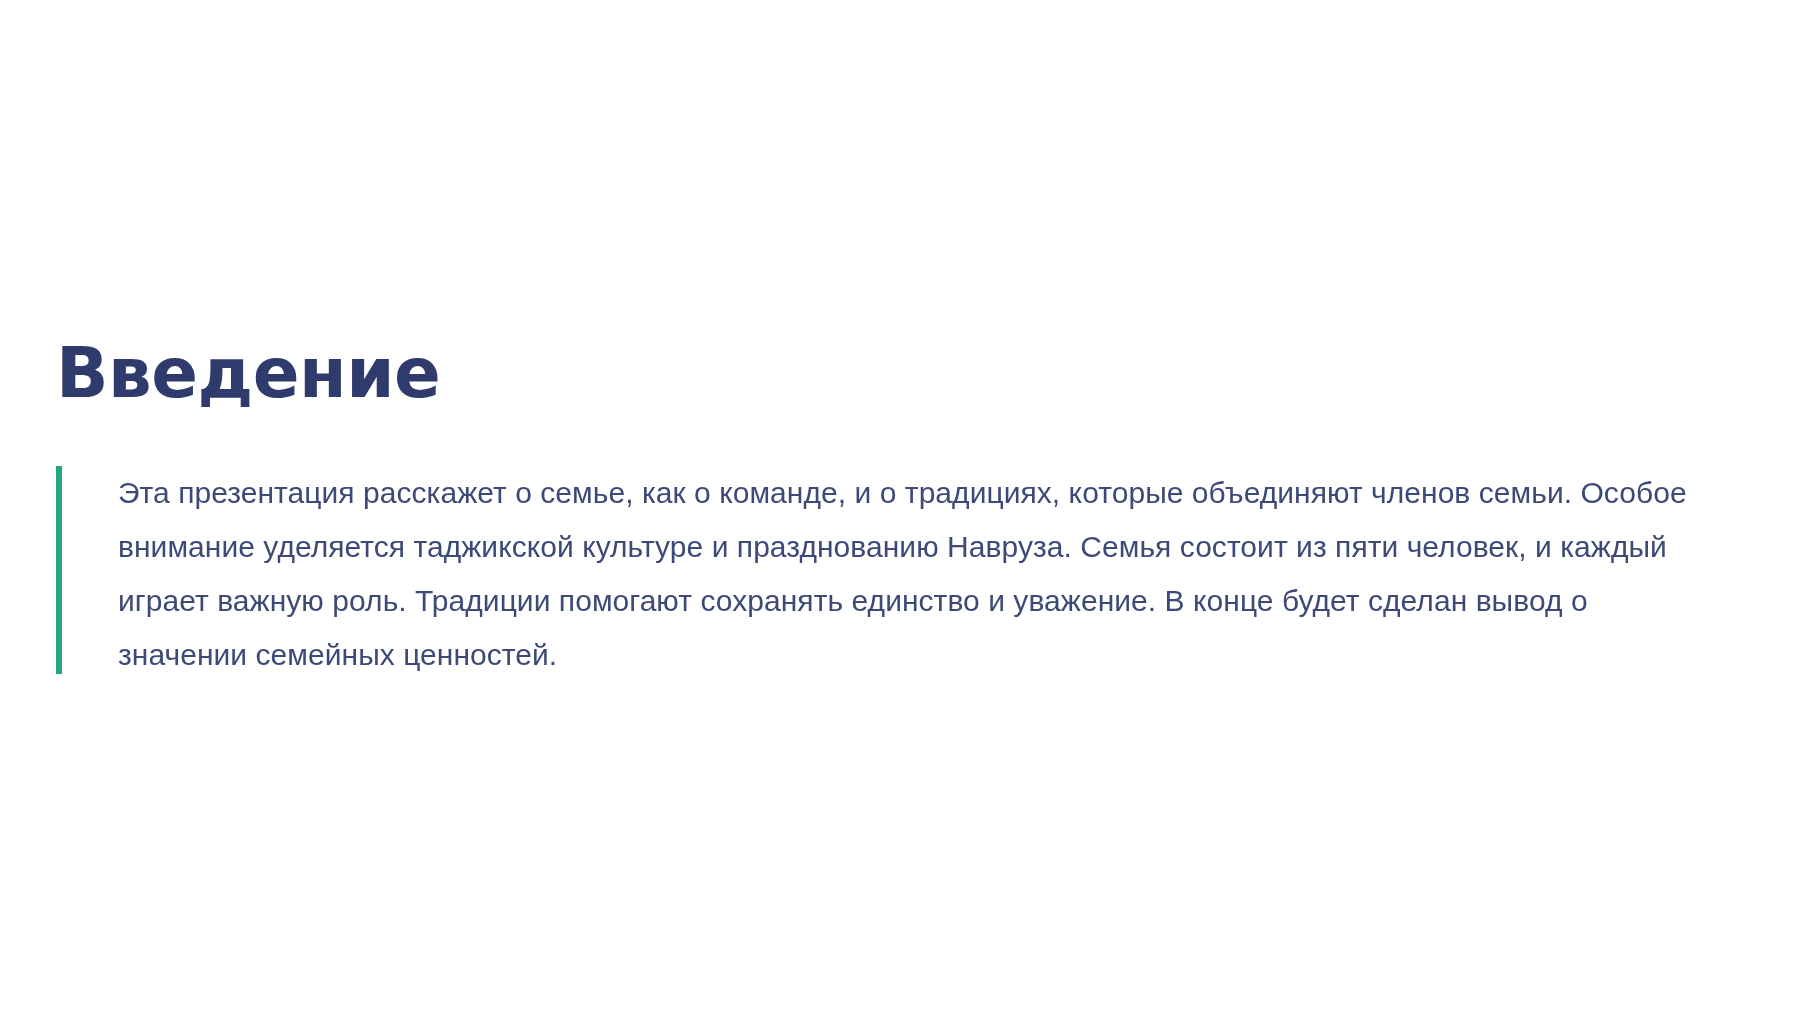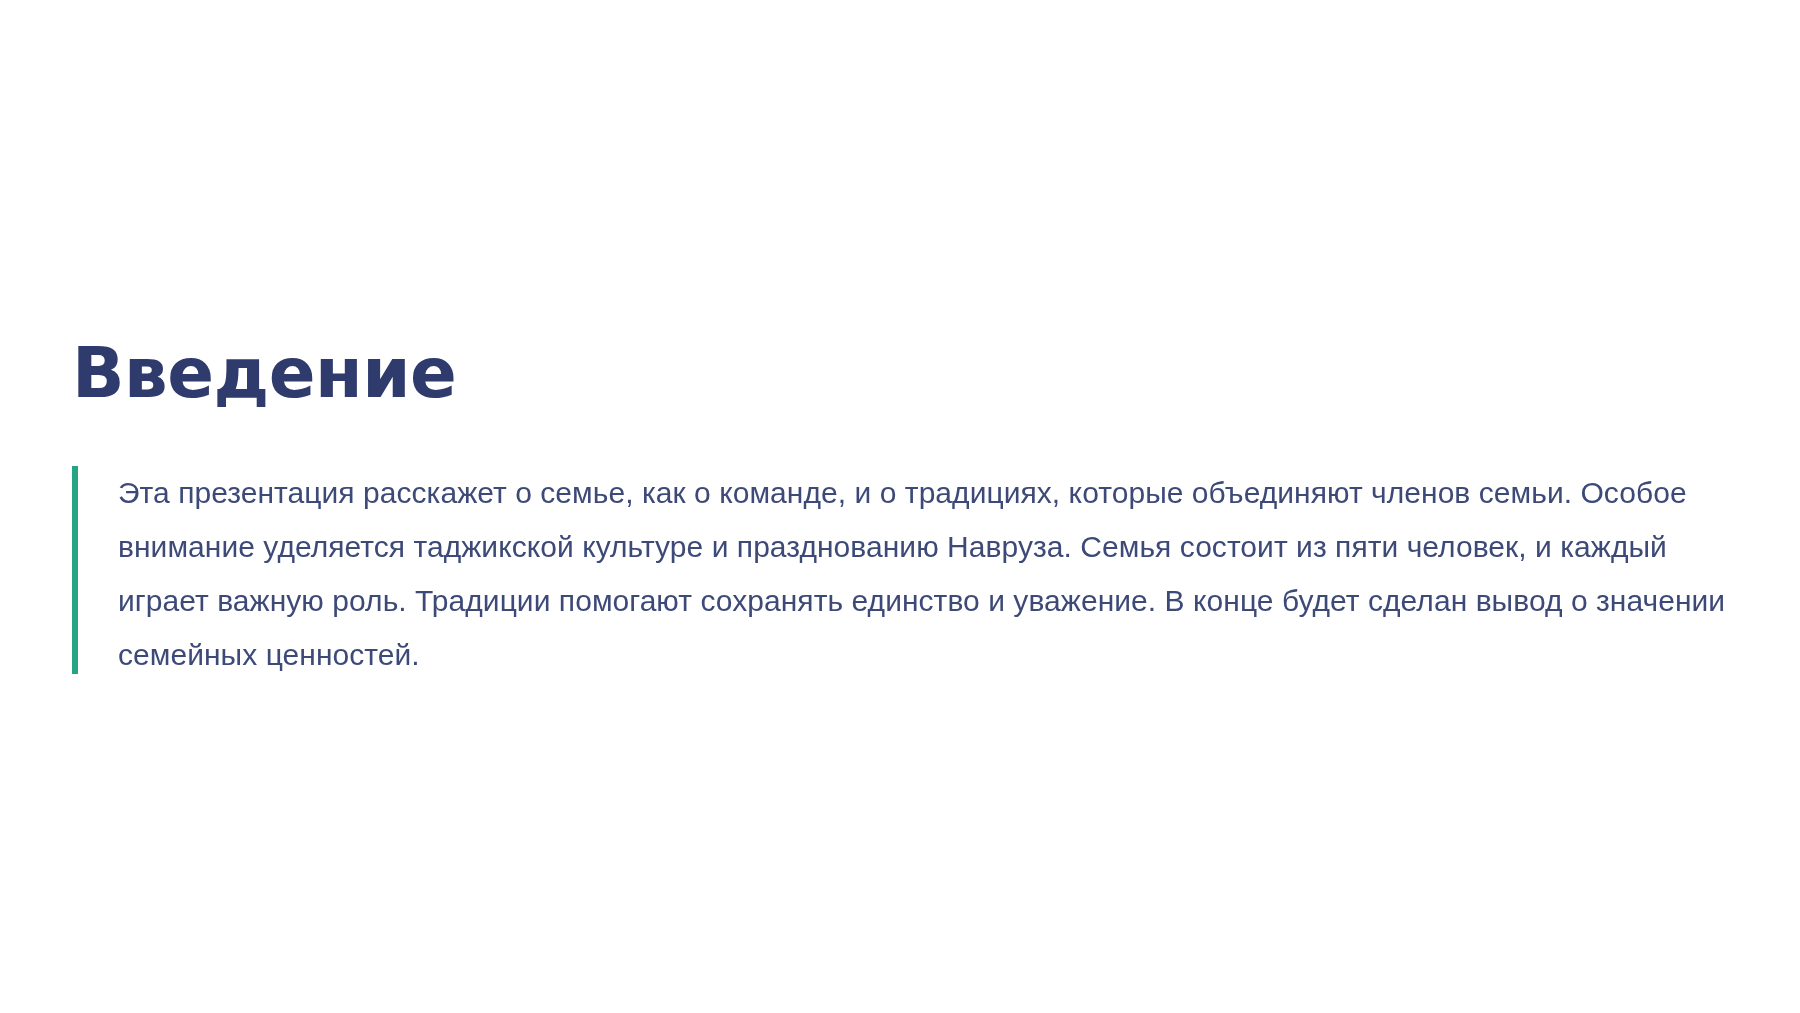--- a/index.html
+++ b/index.html
@@ -18,21 +18,21 @@
   }
 
   .slide {
     position: absolute;
     inset: 0;
     background: #ffffff;
   }
 
   .slide-content {
     position: absolute;
-    left: 72px;
+    left: 56px;
     top: 338px;
     width: 1660px;
   }
 
   .slide-title {
     font-family: "DejaVu Sans", "Liberation Sans", sans-serif;
     font-size: 69px;
     font-weight: 700;
     line-height: 1.02;
     letter-spacing: -0.5px;
@@ -52,21 +52,21 @@
     position: absolute;
     left: 0;
     top: 0;
     width: 6px;
     height: 208px;
     background: #27a583;
     border-radius: 0;
   }
 
   .body-text {
-    margin: 0;
+    margin: 16px;
     padding: 0;
     font-family: "Liberation Sans", "DejaVu Sans", sans-serif;
     font-size: 30px;
     font-weight: 400;
     line-height: 54px;
     color: #3d4a78;
     letter-spacing: 0.05px;
     max-width: 1610px;
     text-align: left;
   }

